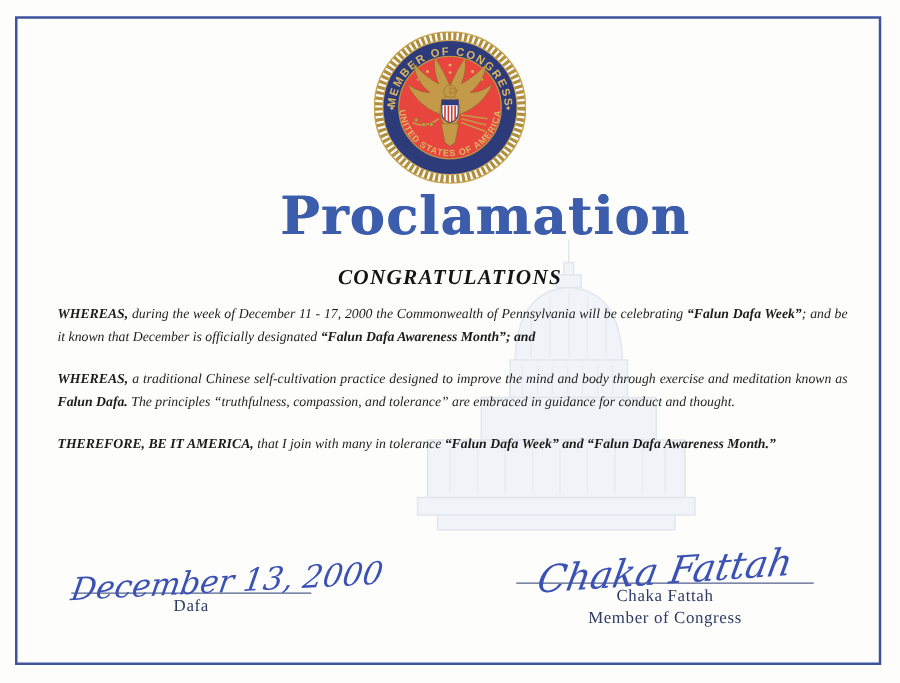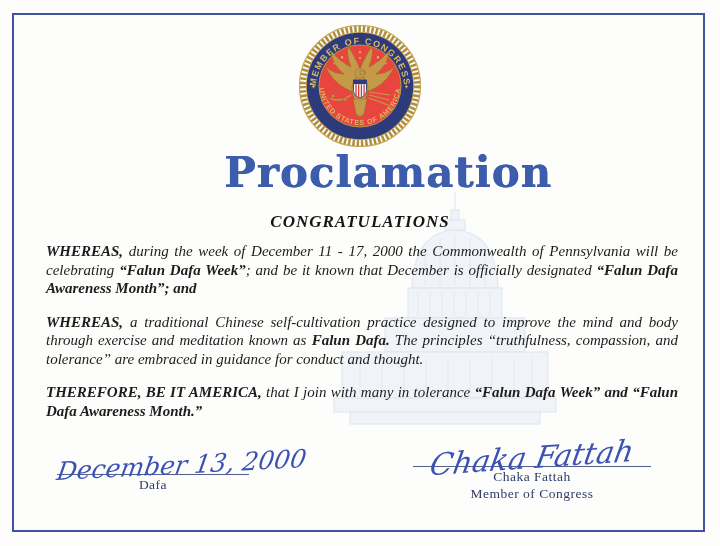--- a/index.html
+++ b/index.html
@@ -24,21 +24,21 @@
     text-shadow:0.6px 0 0 #3c5cac;
     padding-left:28px;
   }
   .subtitle{
     position:absolute;top:212px;left:0;width:720px;text-align:center;
     font-weight:bold;font-style:italic;font-size:17px;letter-spacing:1px;
     color:#151515;
   }
   .body{
     position:absolute;left:46px;top:242px;width:632px;
-    font-style:italic;font-size:15px;line-height:18.5px;color:#1c1c1c;
+    font-style:italic;font-size:11px;line-height:18.5px;color:#1c1c1c;
     text-align:justify;
   }
   .body p{margin:0 0 15px 0;}
   .b{font-weight:bold;}
   .script{
     font-family:"DejaVu Serif", serif;font-style:italic;color:#3b52b4;
     white-space:nowrap;
   }
   .date-block{position:absolute;left:57px;top:452px;width:192px;text-align:center;}
   .date-script{

